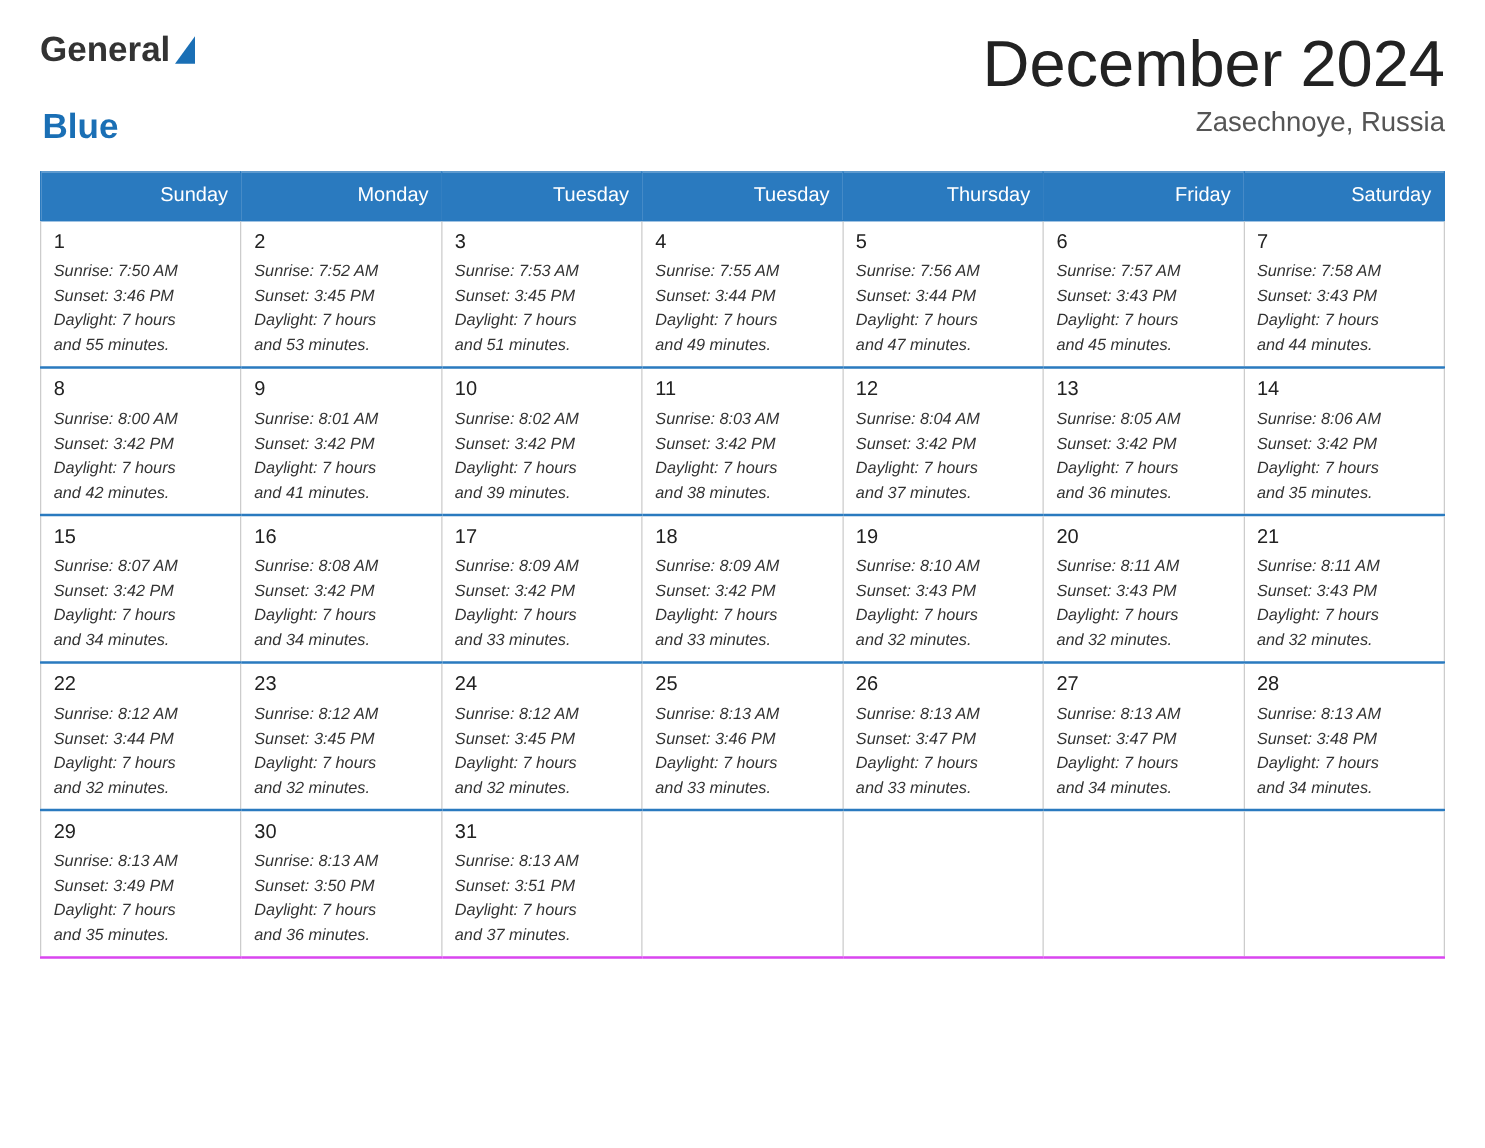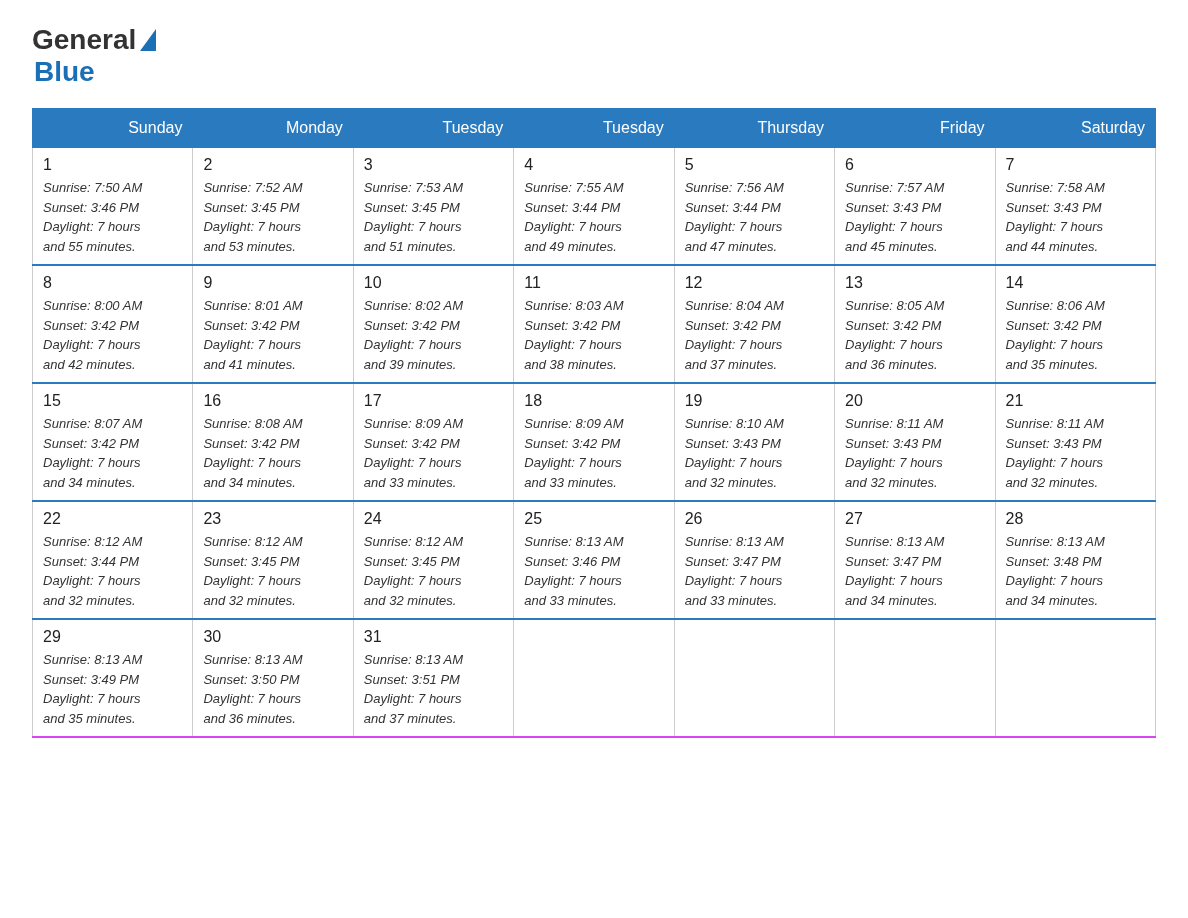--- a/index.html
+++ b/index.html
@@ -102,21 +102,25 @@
   </style>
 </head>
 <body>
 
 <div class="header">
   <div class="logo">
     <div class="logo-wrapper">
       <span class="logo-general" style="font-size:28px;font-weight:bold;color:#333;">General</span>
       <span class="logo-triangle"></span>
     </div>
-    <span class="logo-blue" style="font-size:28px;font-weight:bold;color:#1a6fb5;margin-left:2px;">Blue</span>
+    <span class="logo-blue" style="font-size:28px;font-weight:bold;color:#1a6fb5;margin-left:2px;margin-top:29px;">Blue</span>
+  </div>
+  <div class="title-section">
+    <div class="month-title">December 2024</div>
+    <div class="location">Zasechnoye, Russia</div>
   </div>
 </div>
 
 <table class="calendar">
   <thead>
     <tr>
     <th>Sunday</th>
         <th>Monday</th>
         <th>Tuesday</th>
         <th>Tuesday</th>

